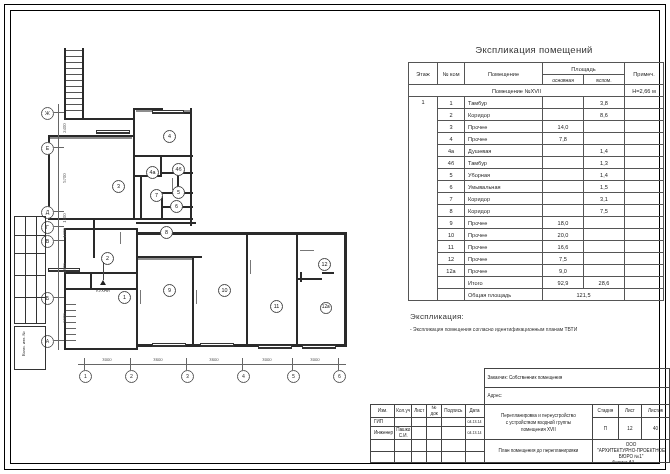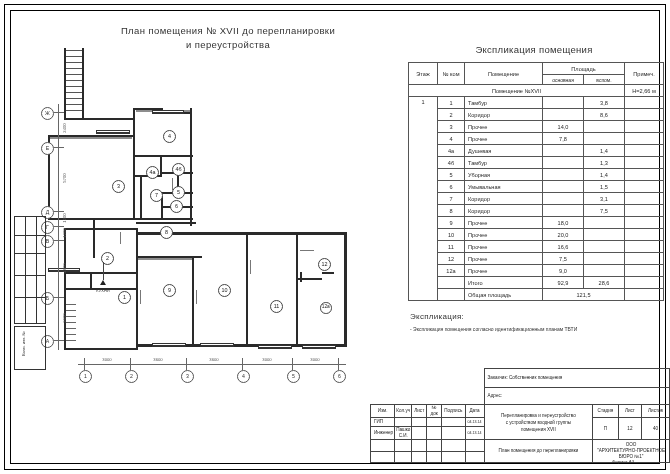--- a/index.html
+++ b/index.html
@@ -182,24 +182,22 @@
   }
 </style>
 </head>
 <body>
 
 <div id="sheet">
 
   <div class="abs frame-outer"></div>
   <div class="abs frame-inner"></div>
 
-  <div class="abs plan-title">План помещения № XVII до перепланировки
-и переустройства</div>
-
-  <div class="abs expl-title">Экспликация помещения</div>
+
+  <div class="abs expl-title">Экспликация помещений</div>
 
   <div class="abs" id="plan-layer" style="left:0;top:0;width:400px;height:400px;">
       <div class="abs wall" style="left: 133px; top: 108px; width: 2px; height: 112px;"></div>
       <div class="abs wall" style="left: 133px; top: 108px; width: 30px; height: 2px;"></div>
       <div class="abs wall" style="left: 190px; top: 108px; width: 2px; height: 118px;"></div>
       <div class="abs wall" style="left: 133px; top: 218px; width: 60px; height: 2px;"></div>
       <div class="abs wall-l" style="left: 136px; top: 110px; width: 54px; height: 2px;"></div>
       <div class="abs wall" style="left: 152px; top: 112px; width: 40px; height: 2px;"></div>
       <div class="abs wall" style="left: 133px; top: 155px; width: 60px; height: 2px;"></div>
       <div class="abs wall" style="left: 133px; top: 175px; width: 28px; height: 2px;"></div>

